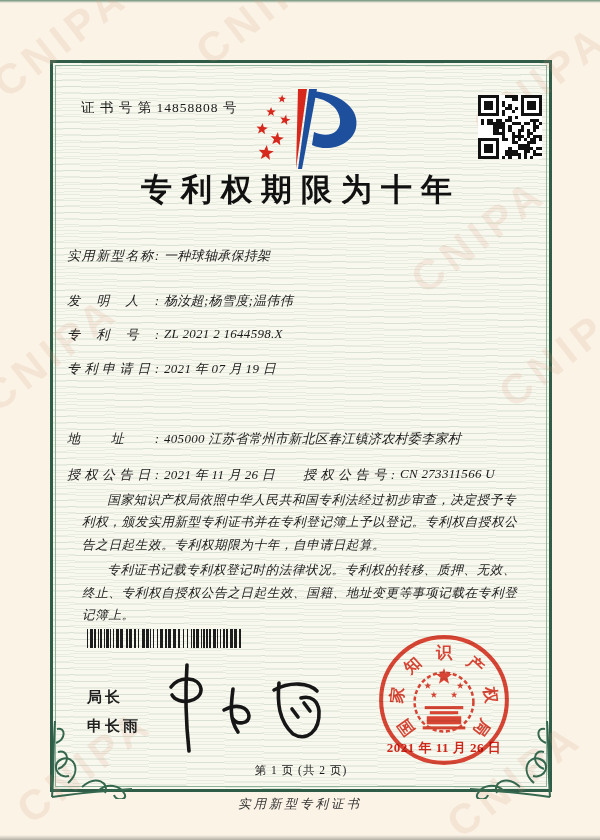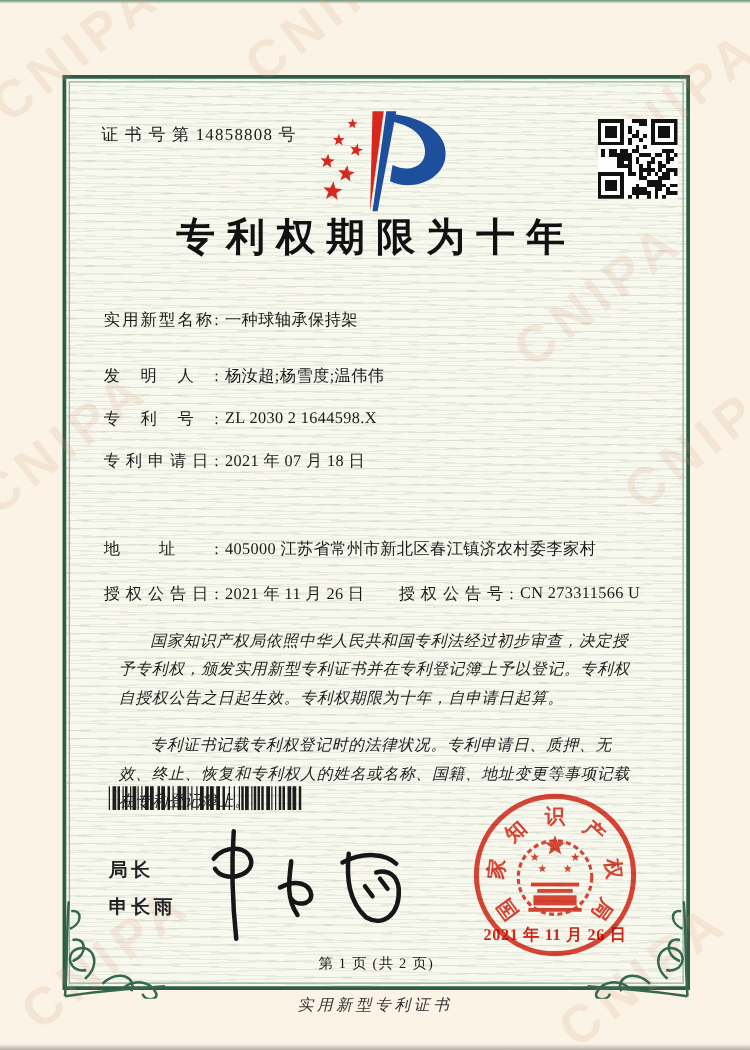--- a/index.html
+++ b/index.html
@@ -22,28 +22,28 @@
   
   .wm{position:absolute;z-index:0;font-family:"Liberation Sans",sans-serif;
       font-weight:bold;font-size:42px;letter-spacing:6px;
       color:rgba(213,156,126,.17);transform:rotate(-38deg);pointer-events:none;}
   .cert-no{left:28px;top:36px;font-size:13.5px;letter-spacing:1px;}
   .logo{left:188px;top:18px;width:130px;height:92px;}
   .qr{left:425px;top:32px;width:64px;height:64px;}
   .qr svg{width:64px;height:64px;shape-rendering:crispEdges;}
   .title{left:0;top:106px;width:496px;text-align:center;font-size:31px;
          font-weight:bold;letter-spacing:9px;color:#111;}
-  .field-row{left:30px;width:450px;font-size:13px;white-space:nowrap;}
+  .field-row{left:14px;width:450px;font-size:13px;white-space:nowrap;font-style:italic;}
   .flabel{display:inline-block;width:92px;text-align:justify;text-align-last:justify;
           vertical-align:top;}
   .fvalue{margin-left:5px;letter-spacing:.3px;}
   .col2{position:absolute;left:236px;top:0;}
   .paras{left:26px;top:423px;width:450px;font-size:12.6px;line-height:1.78;
          font-style:italic;letter-spacing:.6px;color:#222;}
-  .paras p{margin:16px;text-indent:2em;}
+  .paras p{margin:3px;text-indent:2em;}
   .barcode{left:34px;top:566px;width:156px;height:19px;display:flex;align-items:stretch;}
   .barcode span{background:#1d1d1d;}
   .signoff{left:34px;top:620px;font-family:"Liberation Sans","DejaVu Sans",sans-serif;
            font-size:15px;letter-spacing:3px;color:#222;line-height:1.9;font-weight:bold;}
   .sig{left:96px;top:590px;width:200px;height:110px;}
   .seal{left:320px;top:566px;width:142px;height:142px;opacity:.92;
         mix-blend-mode:multiply;}
   .seal-date{left:308px;top:676px;width:166px;text-align:center;font-size:13px;
              font-weight:bold;color:#d8291b;letter-spacing:.5px;mix-blend-mode:multiply;}
   .page-info{left:0;top:700px;width:496px;text-align:center;font-size:11.5px;letter-spacing:1px;}
@@ -213,38 +213,38 @@
 
     <div class="title">专利权期限为十年</div>
 
     <div class="field-row" style="top:184px">
       <span class="flabel">实用新型名称:</span><span class="fvalue">一种球轴承保持架</span>
     </div>
     <div class="field-row" style="top:229px">
       <span class="flabel">发明人:</span><span class="fvalue">杨汝超;杨雪度;温伟伟</span>
     </div>
     <div class="field-row" style="top:263px">
-      <span class="flabel">专利号:</span><span class="fvalue">ZL 2030 2 1644598.X</span>
+      <span class="flabel">专利号:</span><span class="fvalue">ZL 2021 2 1644598.X</span>
     </div>
     <div class="field-row" style="top:297px">
-      <span class="flabel">专利申请日:</span><span class="fvalue">2021 年 07 月 18 日</span>
+      <span class="flabel">专利申请日:</span><span class="fvalue">2021 年 07 月 19 日</span>
     </div>
     <div class="field-row" style="top:367px">
       <span class="flabel">地址:</span><span class="fvalue">405000 江苏省常州市新北区春江镇济农村委李家村</span>
     </div>
     <div class="field-row" style="top:403px">
       <span class="flabel">授权公告日:</span><span class="fvalue">2021 年 11 月 26 日</span>
       <span class="col2">
         <span class="flabel">授权公告号:</span><span class="fvalue">CN 273311566 U</span>
       </span>
     </div>
 
     <div class="paras">
       <p>国家知识产权局依照中华人民共和国专利法经过初步审查，决定授予专利权，颁发实用新型专利证书并在专利登记簿上予以登记。专利权自授权公告之日起生效。专利权期限为十年，自申请日起算。</p>
-      <p>专利证书记载专利权登记时的法律状况。专利申请日、质押、无效、终止、恢复和专利权人的姓名或名称、国籍、地址变更等事项记载在专利登记簿上。</p>
+      <p>专利证书记载专利权登记时的法律状况。专利权的转移、质押、无效、终止、专利权自授权公告之日起生效、国籍、地址变更等事项记载在专利登记簿上。</p>
     </div>
 
     <div class="barcode" id="barcode">
         <span style="width: 1.4px; margin-right: 1.9px;"></span>
         <span style="width: 3.2px; margin-right: 1.1px;"></span>
         <span style="width: 1.4px; margin-right: 1.9px;"></span>
         <span style="width: 1.4px; margin-right: 1.6px;"></span>
         <span style="width: 1.4px; margin-right: 2px;"></span>
         <span style="width: 1.4px; margin-right: 1.4px;"></span>
         <span style="width: 2.2px; margin-right: 1.4px;"></span>

